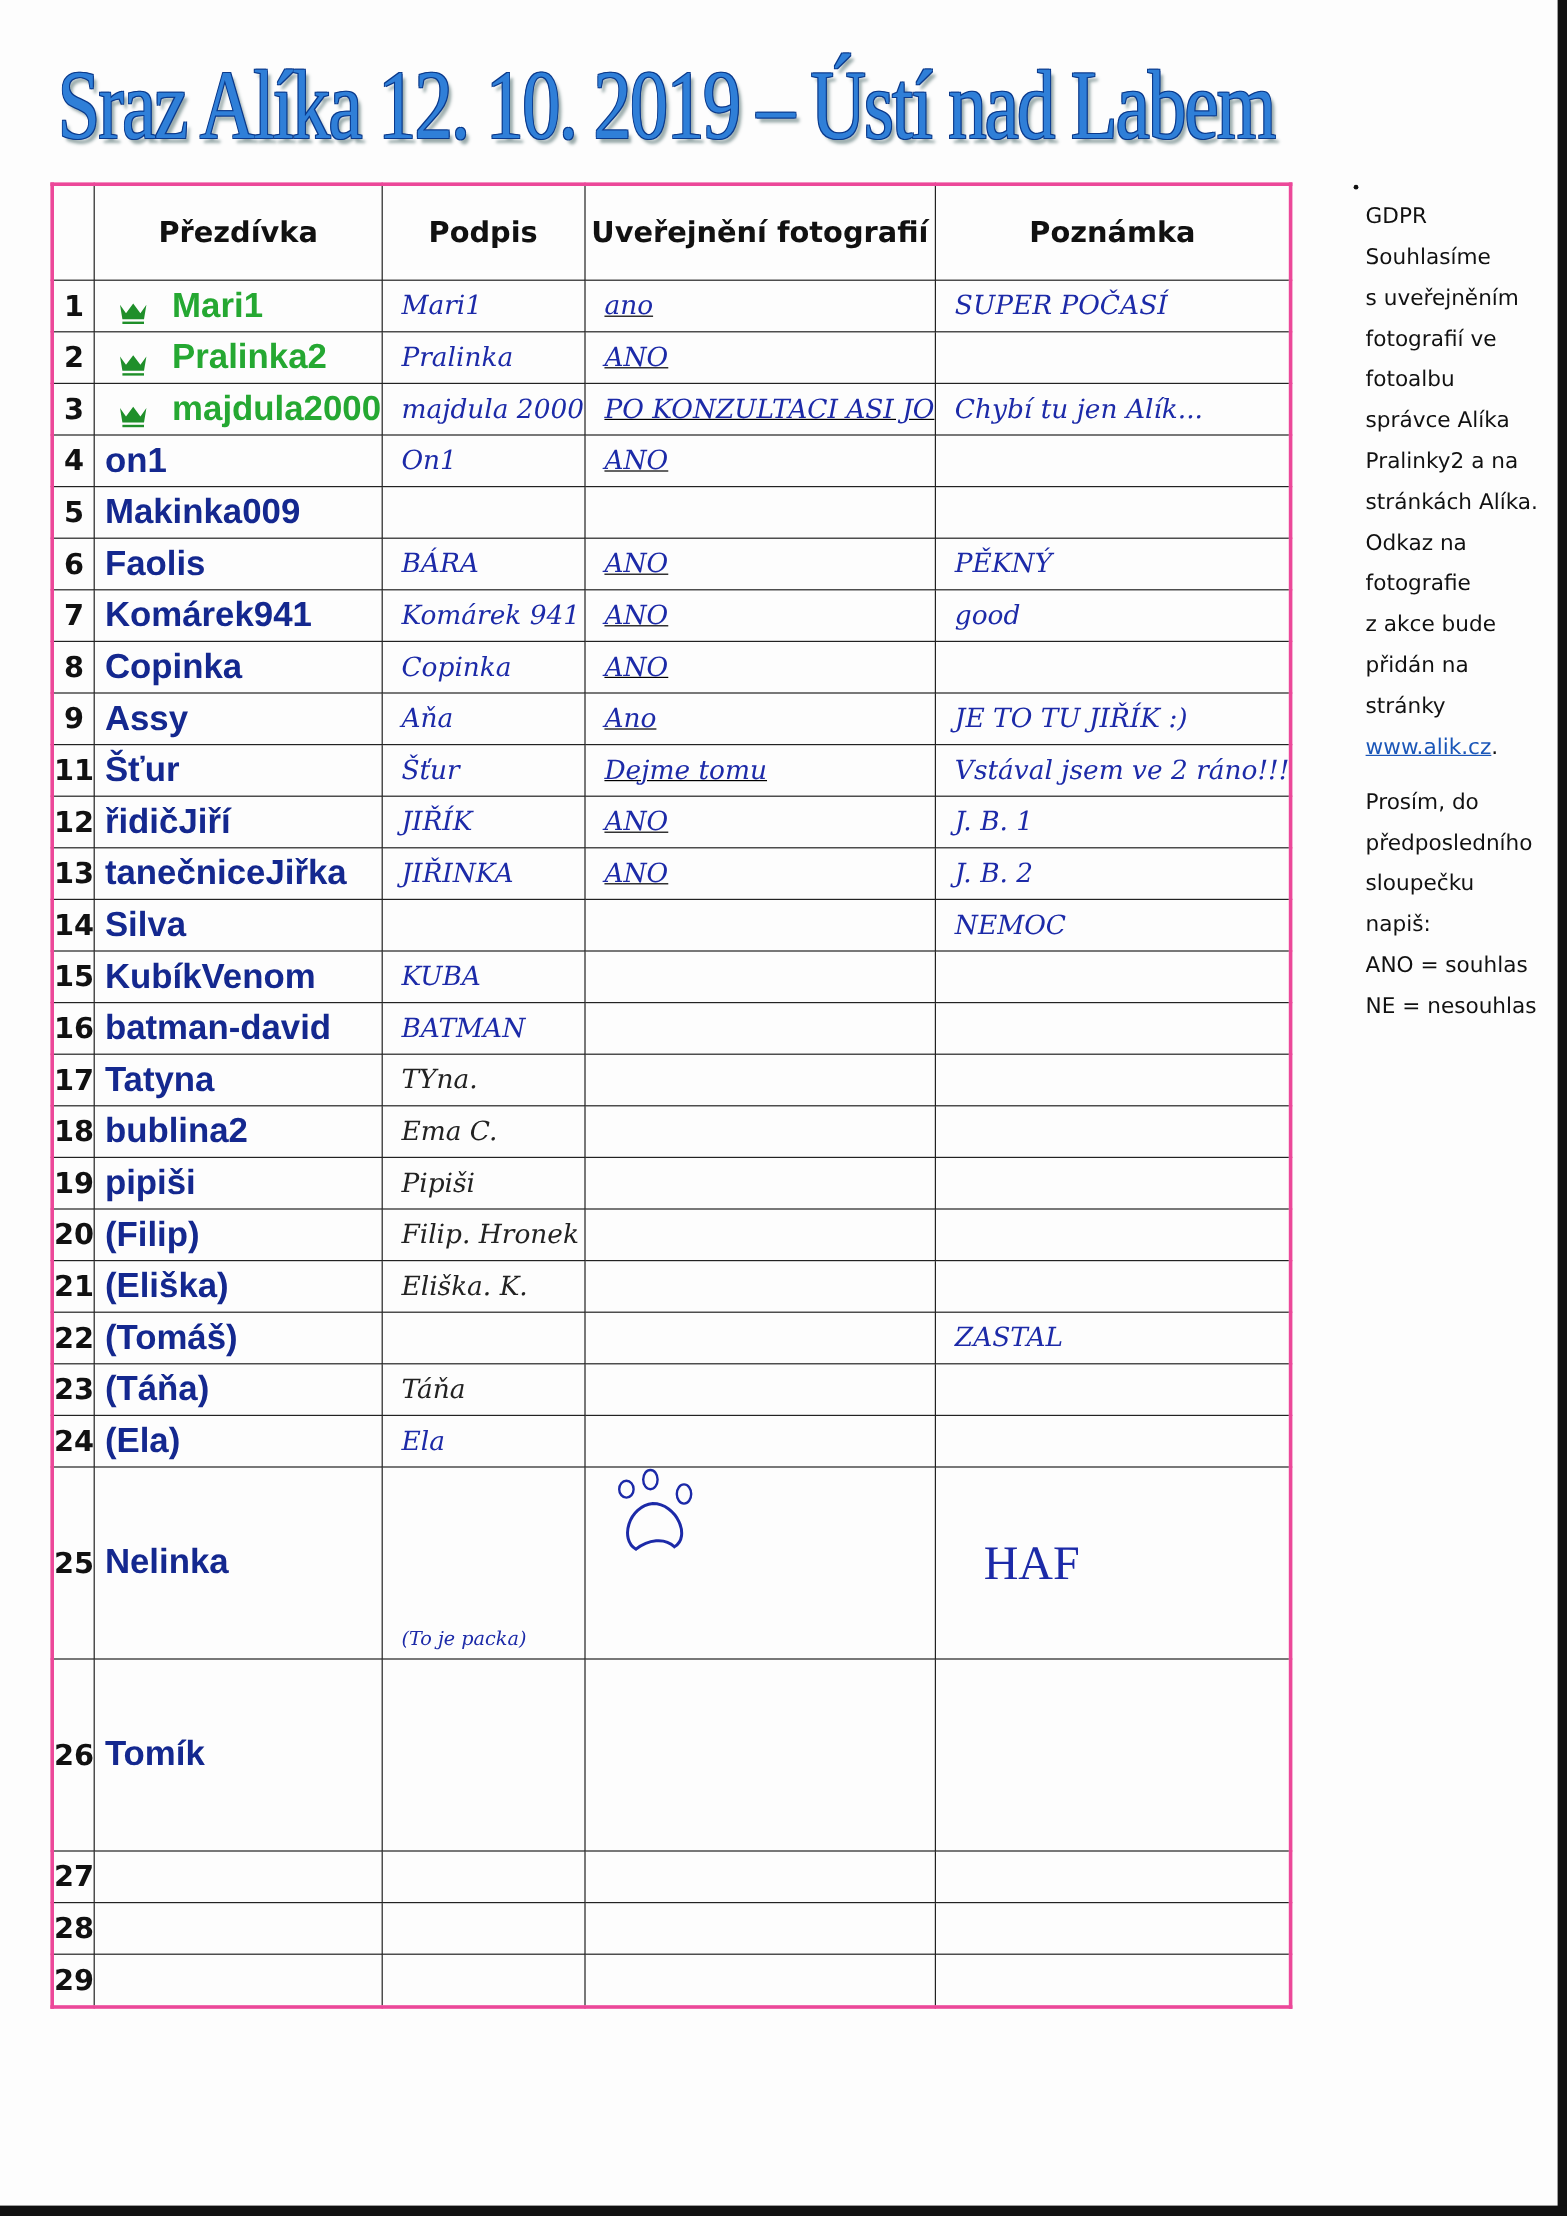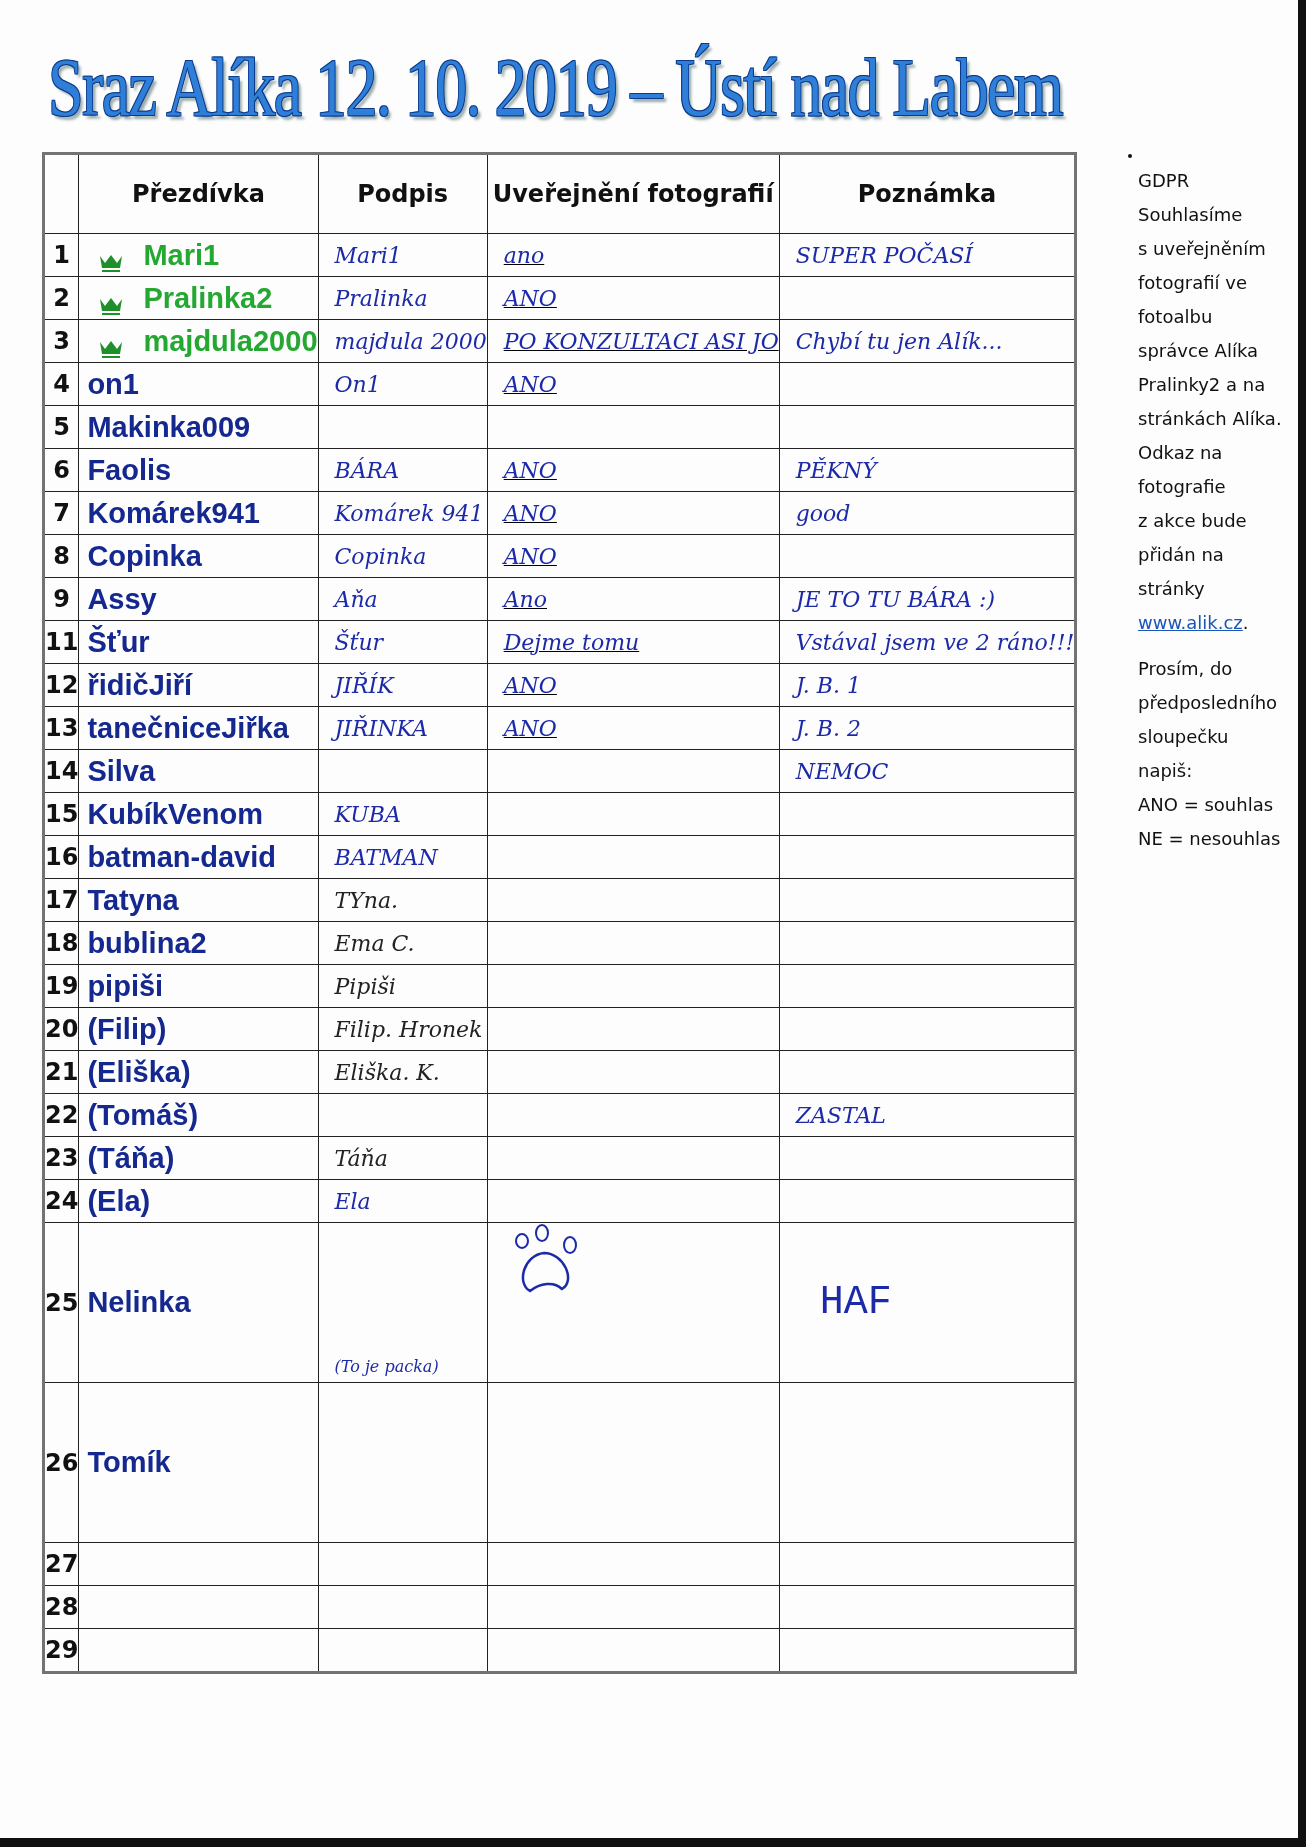--- a/index.html
+++ b/index.html
@@ -1,18 +1,18 @@
 <!DOCTYPE html>
 <html><head>
 <meta charset="utf-8">
 <style>
   html, body { margin:0; padding:0; }
   body { width:1306px; height:1847px; background:#fdfdfd; position:relative; overflow:hidden; font-family:"Liberation Sans", sans-serif; }
   .title { position:absolute; left:48px; top:38px; width:1190px; height:100px; font-family:"Liberation Serif", serif; font-size:82px; line-height:100px; color:#2f7fd8; letter-spacing:-2px; white-space:nowrap; transform:scaleX(0.78); transform-origin:left top; text-shadow:1px 1px 0 #0b3a8c, -1px -1px 0 #0b3a8c, 1px -1px 0 #0b3a8c, -1px 1px 0 #0b3a8c, 4px 4px 3px #9aa; }
-  table.sheet { position:absolute; left:42px; top:152px; width:1027px; border-collapse:collapse; border:3px solid #737373; }
+  table.sheet { position:absolute; left:42px; top:152px; width:1027px; border-collapse:collapse; border:3px solid #ec4899; }
   table.sheet td, table.sheet th { border:1.5px solid #222; padding:0; height:42px; vertical-align:middle; }
   table.sheet th { height:78px; font-family:"DejaVu Sans", sans-serif; font-weight:bold; font-size:24px; color:#111; text-align:center; line-height:34px; }
   td.num { width:57px; text-align:center; font-family:"DejaVu Sans", sans-serif; font-weight:bold; font-size:24px; color:#111; }
   td.nick { width:318px; font-weight:bold; font-size:29px; color:#14288f; padding-left:8px !important; white-space:nowrap; }
   td.nick.green { color:#25a832; }
   td.sig { width:190px; }
   td.pub { width:165px;text-decoration:underline; }
   td.note { width:288px; }
   tr.tall td { height:153px; }
   .crown { display:inline-block; width:24px; height:20px; margin:0 20px 0 12px; vertical-align:middle; position:relative; }
@@ -105,21 +105,21 @@
         <td class="nick"><span>Copinka</span></td>
         <td class="sig"><span class="hand">Copinka</span></td>
         <td class="pub"><span class="hand">ANO</span></td>
         <td class="note"><span class="hand"></span></td>
       </tr>
       <tr>
         <td class="num">9</td>
         <td class="nick"><span>Assy</span></td>
         <td class="sig"><span class="hand">Aňa</span></td>
         <td class="pub"><span class="hand">Ano</span></td>
-        <td class="note"><span class="hand">JE TO TU BÁRA :)</span></td>
+        <td class="note"><span class="hand">JE TO TU JIŘÍK :)</span></td>
       </tr>
       <tr>
         <td class="num">11</td>
         <td class="nick"><span>Šťur</span></td>
         <td class="sig"><span class="hand">Šťur</span></td>
         <td class="pub"><span class="hand">Dejme tomu</span></td>
         <td class="note"><span class="hand">Vstával jsem ve 2 ráno!!!</span></td>
       </tr>
       <tr>
         <td class="num">12</td>
@@ -217,21 +217,21 @@
         <td class="nick"><span>Nelinka</span></td>
         <td class="sig" style="vertical-align:bottom;padding-bottom:6px;"><span class="hand" style="font-size:16px;">(To je packa)</span></td>
         <td class="pub" style="vertical-align: top;">
           <span style="display:block;padding-left:22px;"><svg width="90" height="80" viewBox="0 0 90 80">
               <ellipse cx="12" cy="18" rx="6" ry="7" fill="none" stroke="#1c2aa8" stroke-width="2"></ellipse>
               <ellipse cx="32" cy="10" rx="6" ry="8" fill="none" stroke="#1c2aa8" stroke-width="2"></ellipse>
               <ellipse cx="60" cy="22" rx="6" ry="8" fill="none" stroke="#1c2aa8" stroke-width="2"></ellipse>
               <path d="M20 68 C6 60 14 32 34 30 C54 30 66 58 52 66 C44 58 30 60 20 68 Z" fill="none" stroke="#1c2aa8" stroke-width="2.5"></path>
             </svg></span>
         </td>
-        <td class="note"><span class="hand" style="font-size:40px;padding-left:40px;font-style:normal;font-family:Liberation Mono, monospace;">HAF</span></td>
+        <td class="note"><span class="hand" style="font-size:40px;padding-left:40px;font-style:normal;font-family:Liberation Serif, serif;">HAF</span></td>
       </tr>
       <tr class="tall">
         <td class="num">26</td>
         <td class="nick"><span>Tomík</span></td>
         <td class="sig" style="vertical-align:bottom;padding-bottom:6px;"><span class="hand" style="font-size:16px;"></span></td>
         <td class="pub" style="vertical-align:top;"><span class="hand"></span></td>
         <td class="note"><span class="hand" style="font-size:40px;padding-left:40px;font-style:normal;font-family:'DejaVu Sans',sans-serif;"></span></td>
       </tr>
       <tr>
         <td class="num">27</td>

